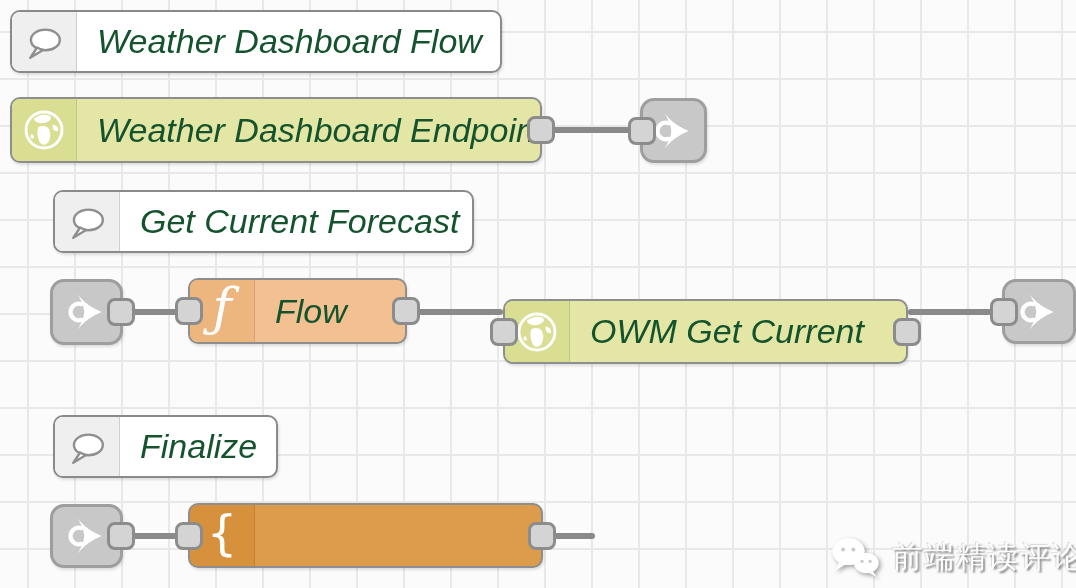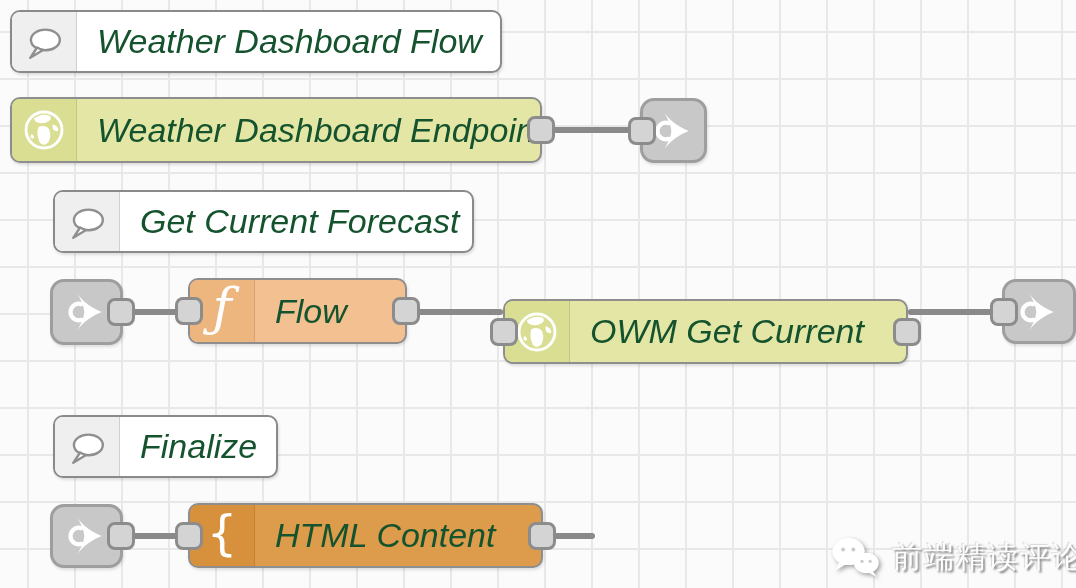--- a/index.html
+++ b/index.html
@@ -235,21 +235,20 @@
     <svg width="46" height="46" viewBox="0 0 100 100">
         <use href="#svg-linkarrow"></use>
       </svg>
     <div class="port out"></div>
   </div>
 
   <div class="node tmplnode" style="left:188px; top:503px; width:355px; height:65px;">
     <div class="iconbox left">
       <span class="bricon">{</span>
     </div>
-    <div class="labelbox">HTML Content</div>
     <div class="port in"></div>
     <div class="port out"></div>
   </div>
 
 
   <div id="watermark">
     <svg width="54" height="46" viewBox="0 0 100 84">
       <ellipse cx="38" cy="32" rx="30" ry="25" fill="#ffffff"></ellipse>
       <path d="M20 52 L13 67 L33 56 Z" fill="#ffffff"></path>
       <ellipse cx="71" cy="53" rx="23" ry="19" fill="#ffffff"></ellipse>

